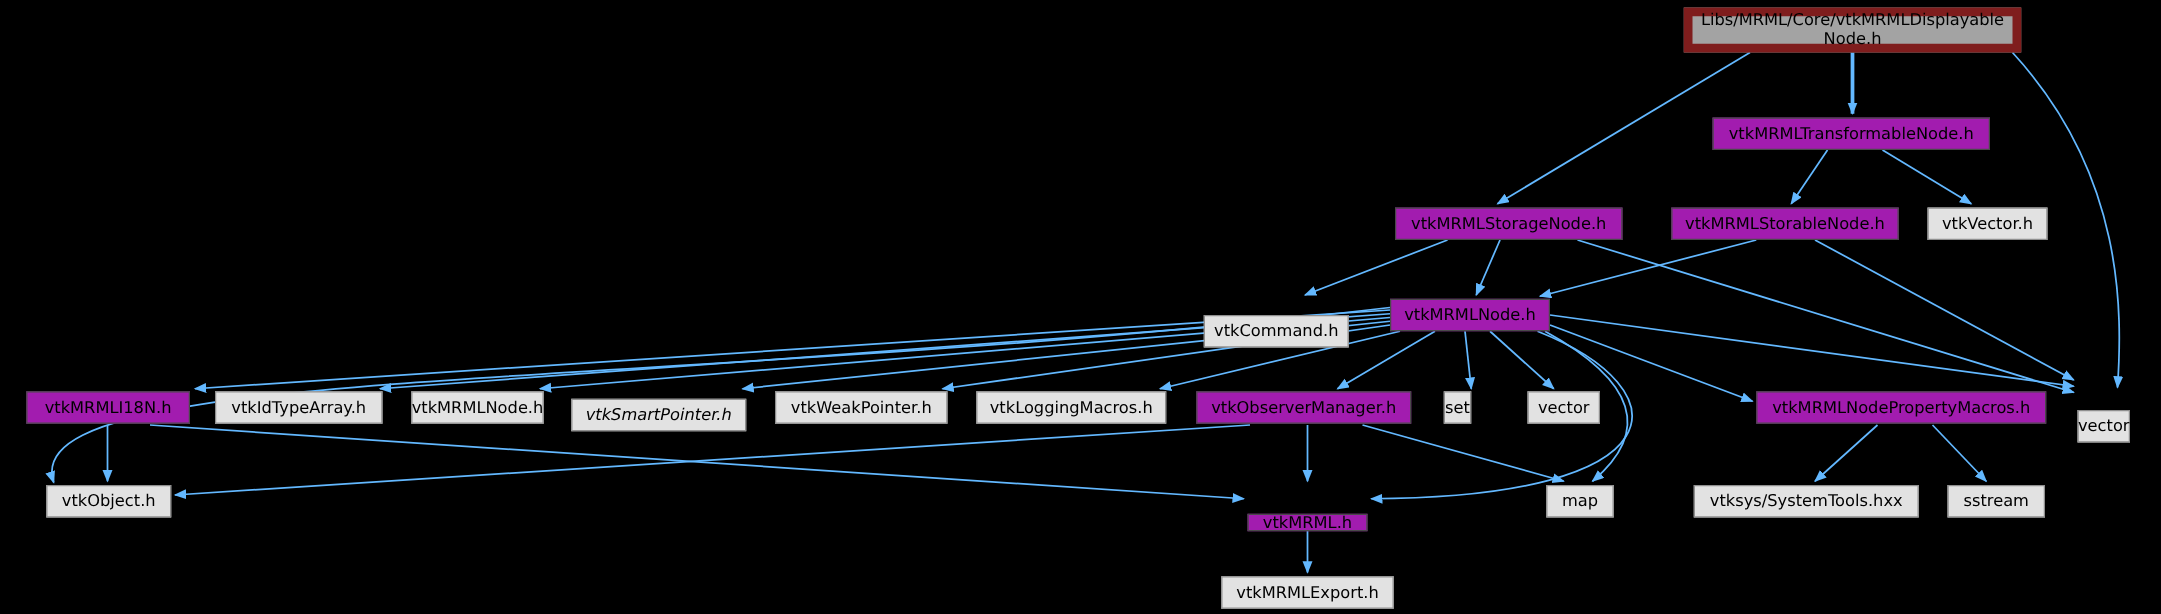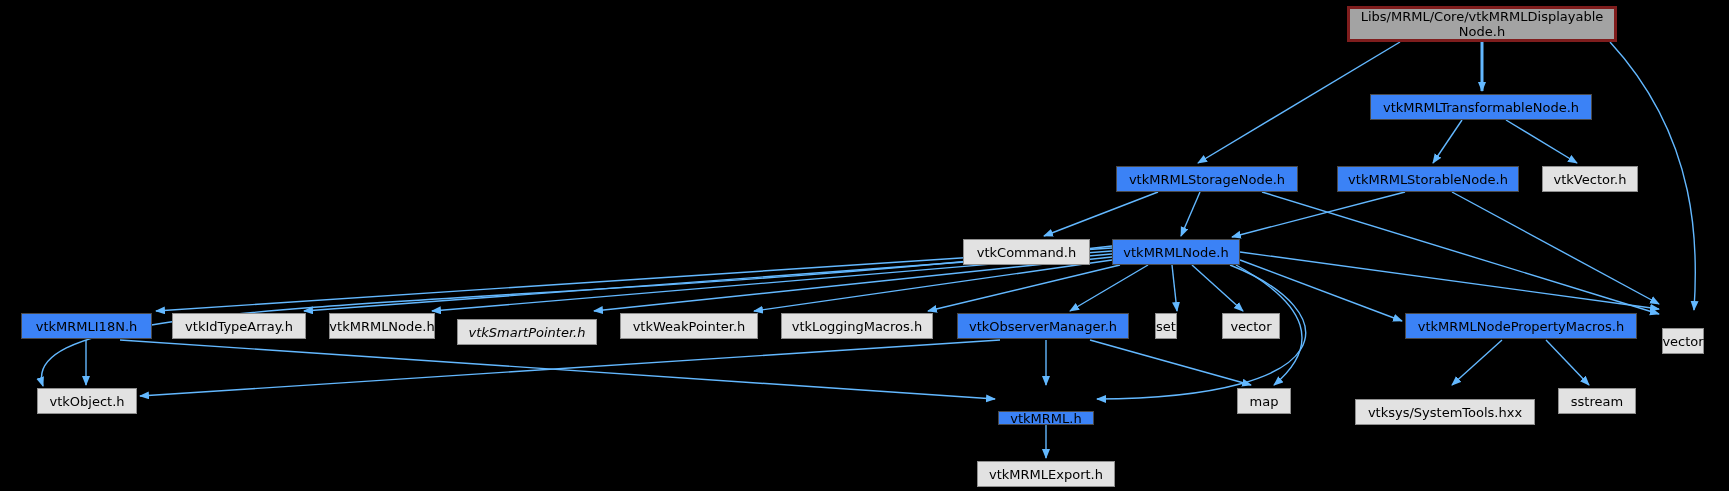--- a/index.html
+++ b/index.html
@@ -14,23 +14,23 @@
   .gnode{
     position:absolute;
     box-sizing:border-box;
     display:flex;align-items:center;justify-content:center;
     text-align:center;
     font-size:13px;line-height:15px;
     color:#000;
     white-space:pre-line;
     z-index:2;
   }
-  .gnode.link{background:#3b82f6;border:1px solid #4a4a4a;text-align:center;}
+  .gnode.link{background:#a21caf;border:1px solid #4a4a4a;text-align:center;}
   .gnode.leaf{background:#e2e2e2;border:1px solid #8f8f8f;}
-  .gnode.root{background:#a3a3a3;border:3px solid #7f1d1d;}
+  .gnode.root{background:#a3a3a3;border:7px solid #7f1d1d;}
 </style>
 </head>
 <body>
 
 <div id="canvas">
   <svg id="edge-layer" width="1729" height="491" viewBox="0 0 1729 491" xmlns="http://www.w3.org/2000/svg">
     <defs>
       <marker id="arrow" markerWidth="11" markerHeight="9" refX="9" refY="4" orient="auto" markerUnits="userSpaceOnUse">
         <path d="M0,0 L10,4 L0,8 z" fill="#63b8ff"></path>
       </marker>
@@ -70,33 +70,33 @@
         <path d="M1046,414 L1046,458" fill="none" stroke="#63b8ff" stroke-width="1.4" marker-end="url(#arrow)"></path>
       </g>
   </svg>
   <div id="nodes">
       <div class="gnode root" style="left: 1347px; top: 6px; width: 270px; height: 36px;">Libs/MRML/Core/vtkMRMLDisplayable
 Node.h</div>
       <div class="gnode link" style="left: 1370px; top: 94px; width: 222px; height: 26px;">vtkMRMLTransformableNode.h</div>
       <div class="gnode link" style="left: 1116px; top: 166px; width: 182px; height: 26px;">vtkMRMLStorageNode.h</div>
       <div class="gnode link" style="left: 1337px; top: 166px; width: 182px; height: 26px;">vtkMRMLStorableNode.h</div>
       <div class="gnode leaf" style="left: 1542px; top: 166px; width: 96px; height: 26px;">vtkVector.h</div>
-      <div class="gnode leaf" style="left: 963px; top: 239px; width: 127px; height: 26px;">vtkCommand.h</div>
+      <div class="gnode leaf" style="left: 963px; top: 252px; width: 116px; height: 26px;">vtkCommand.h</div>
       <div class="gnode link" style="left: 1112px; top: 239px; width: 128px; height: 26px;">vtkMRMLNode.h</div>
       <div class="gnode link" style="left: 21px; top: 313px; width: 131px; height: 26px;">vtkMRMLI18N.h</div>
       <div class="gnode leaf" style="left: 172px; top: 313px; width: 134px; height: 26px;">vtkIdTypeArray.h</div>
       <div class="gnode leaf" style="left: 329px; top: 313px; width: 106px; height: 26px;">vtkMRMLNode.h</div>
       <div class="gnode leaf" style="left: 457px; top: 319px; width: 140px; height: 26px; font-style: italic;">vtkSmartPointer.h</div>
       <div class="gnode leaf" style="left: 620px; top: 313px; width: 138px; height: 26px;">vtkWeakPointer.h</div>
       <div class="gnode leaf" style="left: 781px; top: 313px; width: 152px; height: 26px;">vtkLoggingMacros.h</div>
       <div class="gnode link" style="left: 957px; top: 313px; width: 172px; height: 26px;">vtkObserverManager.h</div>
       <div class="gnode leaf" style="left: 1155px; top: 313px; width: 22px; height: 26px;">set</div>
       <div class="gnode leaf" style="left: 1222px; top: 313px; width: 58px; height: 26px;">vector</div>
       <div class="gnode link" style="left: 1405px; top: 313px; width: 232px; height: 26px;">vtkMRMLNodePropertyMacros.h</div>
       <div class="gnode leaf" style="left: 1662px; top: 328px; width: 42px; height: 26px;">vector</div>
       <div class="gnode leaf" style="left: 37px; top: 388px; width: 100px; height: 26px;">vtkObject.h</div>
       <div class="gnode link" style="left: 998px; top: 396px; width: 96px; height: 14px; margin-top: 15px;">vtkMRML.h</div>
       <div class="gnode leaf" style="left: 1237px; top: 388px; width: 54px; height: 26px;">map</div>
-      <div class="gnode leaf" style="left: 1355px; top: 399px; width: 180px; height: 26px;">vtksys/SystemTools.hxx</div>
+      <div class="gnode leaf" style="left: 1355px; top: 388px; width: 180px; height: 26px;">vtksys/SystemTools.hxx</div>
       <div class="gnode leaf" style="left: 1558px; top: 388px; width: 78px; height: 26px;">sstream</div>
       <div class="gnode leaf" style="left: 977px; top: 461px; width: 138px; height: 26px;">vtkMRMLExport.h</div>
     </div>
 </div>
 
 </body></html>

